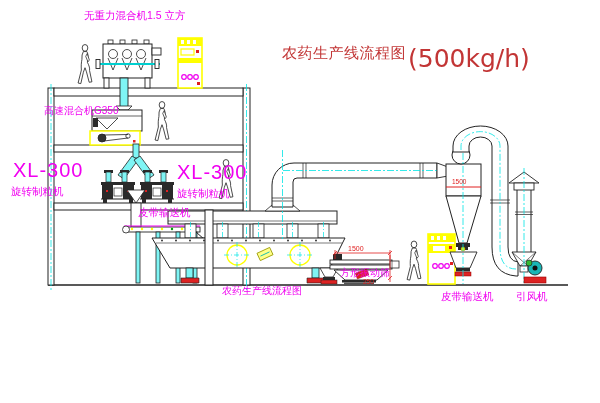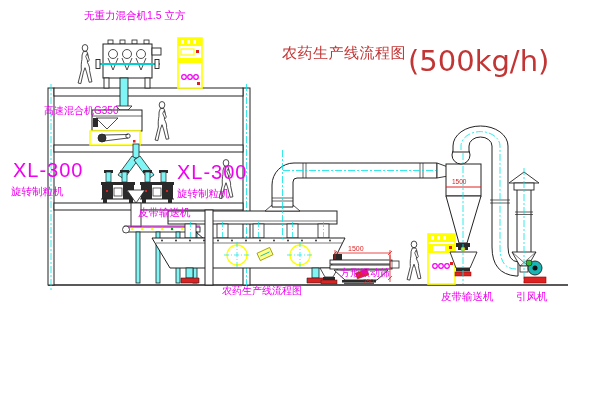--- a/index.html
+++ b/index.html
@@ -7,21 +7,21 @@
           font-family:"Liberation Sans",sans-serif;}
   #draw{position:absolute;left:0;top:0;}
   .lbl{position:absolute;color:#F000F0;white-space:nowrap;line-height:1;z-index:5;}
   .lbl-sm{font-size:10.5px;}
   .lbl-xs{font-size:10px;}
   .lbl-model{font-size:20px;letter-spacing:1px;font-weight:400;}
   .lbl-model2{font-size:16px;letter-spacing:0.5px;}
   .dim{position:absolute;color:#E02020;white-space:nowrap;line-height:1;z-index:5;}
   #title{position:absolute;left:282px;top:44px;display:flex;align-items:flex-start;color:#C23535;z-index:5;}
   #title .cn{font-size:15px;letter-spacing:0.5px;}
-  #title .cap{font-size:29px;margin-left:2px;font-weight:400;font-family:"DejaVu Sans",sans-serif;}
+  #title .cap{font-size:25px;margin-left:2px;font-weight:400;font-family:"DejaVu Sans",sans-serif;}
 </style>
 </head>
 <body>
 
 <div id="canvas">
 
 <svg id="draw" width="600" height="403" viewBox="0 0 600 403">
   <defs>
     <symbol id="person" viewBox="0 0 22 46">
       <ellipse cx="11" cy="4.2" rx="3.1" ry="3.7" fill="#fff" stroke="#222" stroke-width="0.9"></ellipse>

